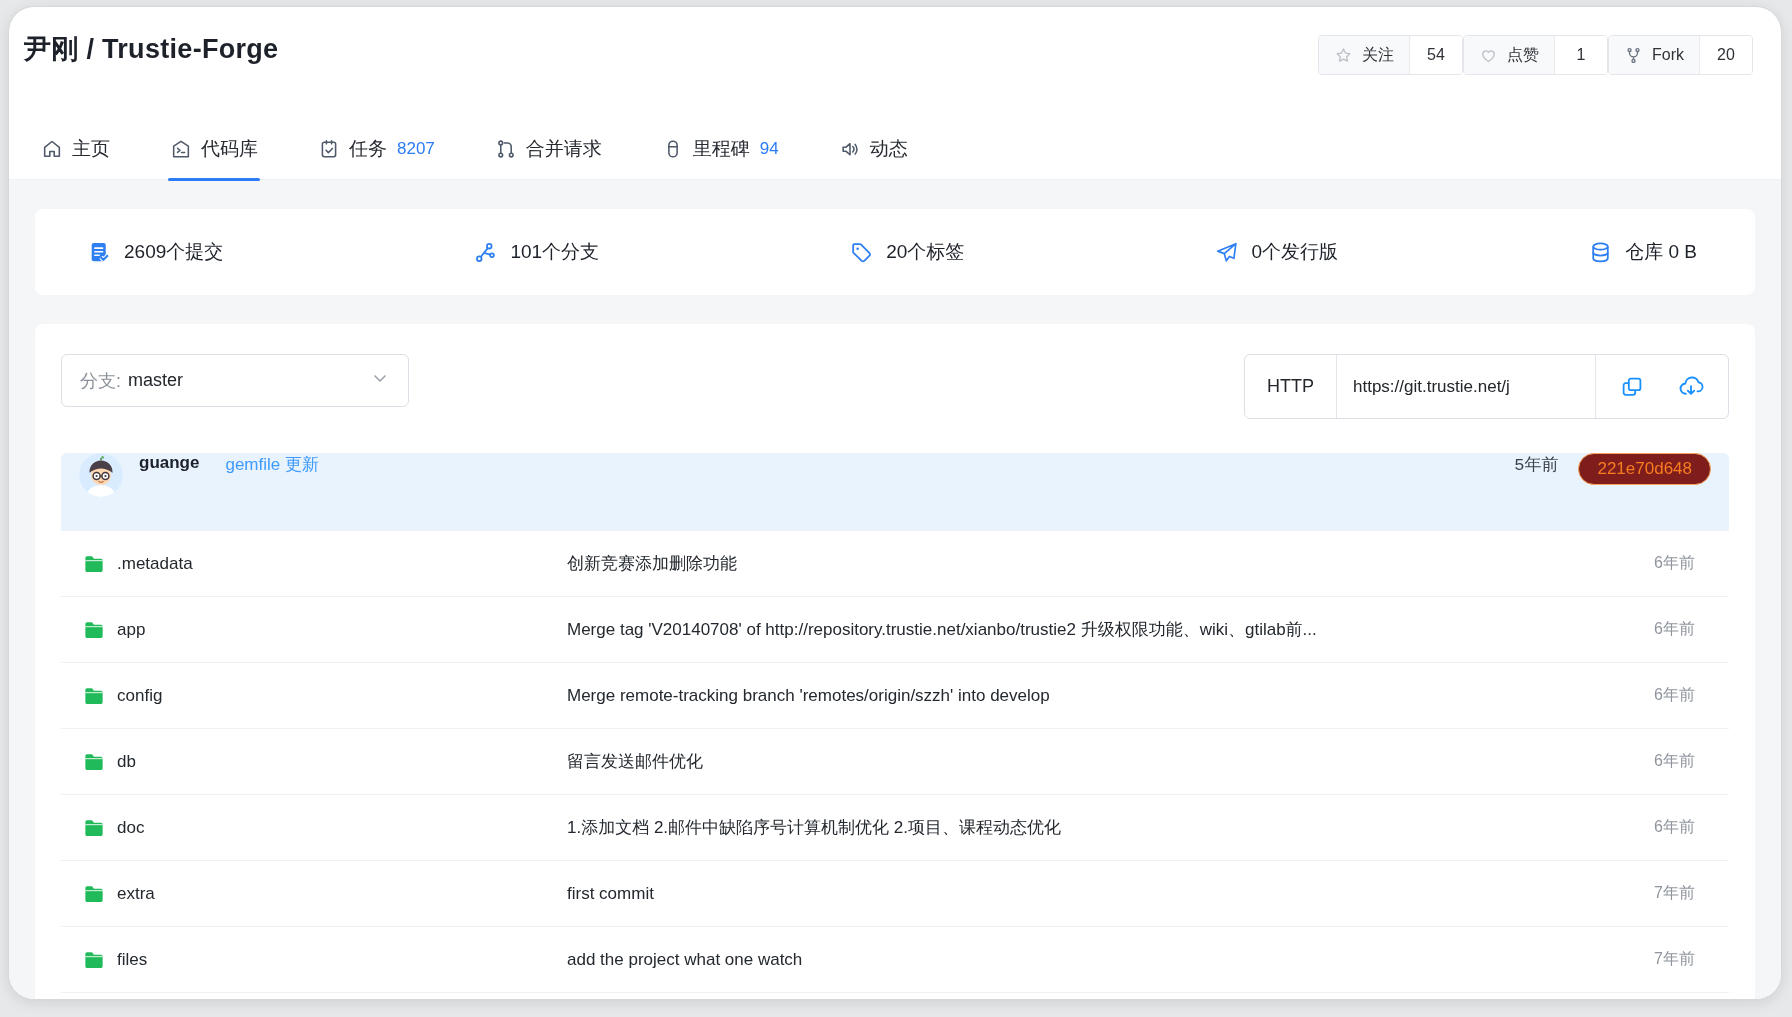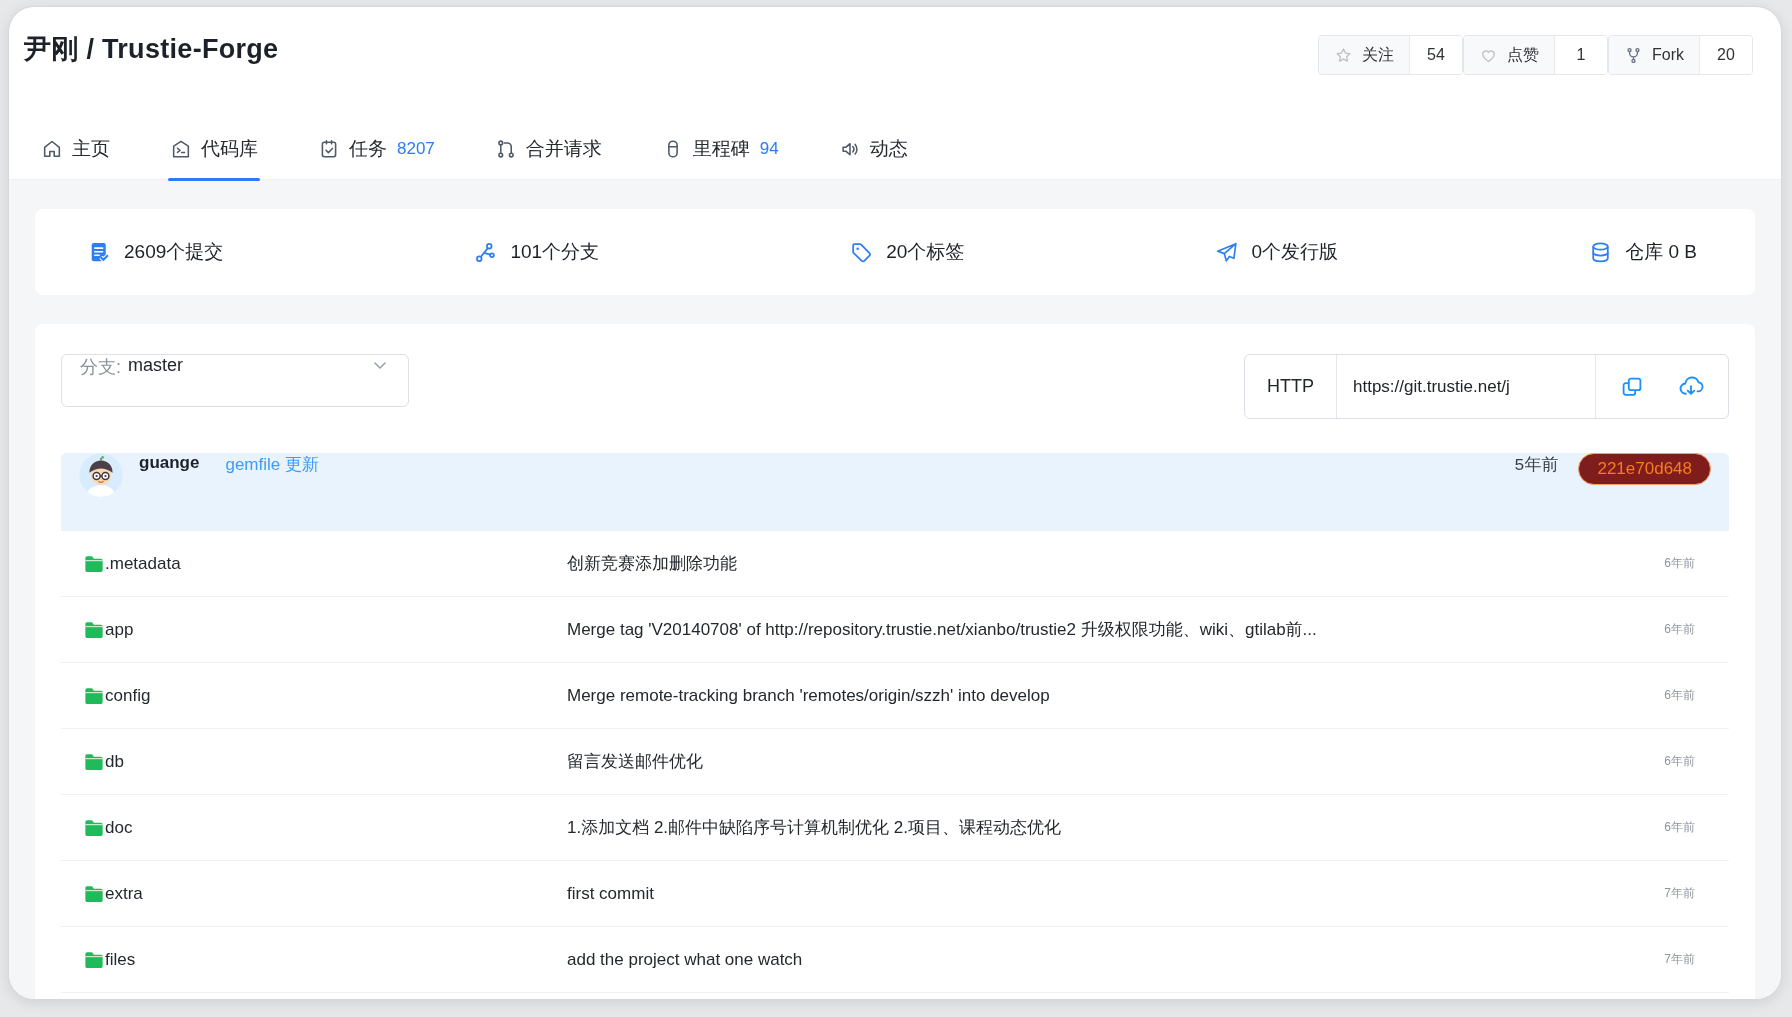--- a/index.html
+++ b/index.html
@@ -32,46 +32,46 @@
   
   .page{flex:1;background:#f5f6f7;overflow:hidden;}
   .stats-card{margin:29px 26px 0;height:86px;background:#fff;border-radius:8px;
     display:flex;align-items:center;justify-content:space-between;padding:0 58px 0 52px;box-sizing:border-box;gap:8px;}
   .stat-item{display:flex;align-items:center;gap:12px;font-size:19px;color:#1d2129;font-weight:500;cursor:pointer;}
   .stat-item svg{display:block;}
   .main-card{margin:29px 26px 0;background:#fff;border-radius:8px 8px 0 0;height:720px;}
   
   .toolbar{display:flex;justify-content:space-between;padding:30px 26px 0;}
   .branch-select{width:348px;height:53px;border:1px solid #dcdfe6;border-radius:6px;background:#fff;
-    display:flex;padding:0 18px;box-sizing:border-box;font-size:18px;cursor:pointer;}
+    display:flex;align-items:center;padding:0 18px;box-sizing:border-box;font-size:18px;cursor:pointer;}
   .branch-label{color:#8a9099;}
   .branch-value{color:#23262b;margin-left:7px;font-weight:500;}
   .branch-select .chev{margin-left:auto;}
   .clone-group{display:flex;align-items:stretch;height:65px;border:1px solid #dcdfe6;border-radius:6px;background:#fff;box-sizing:border-box;overflow:hidden;}
   .clone-protocol{display:flex;align-items:center;padding:0 22px;font-size:18px;color:#23262b;border-right:1px solid #e3e6eb;cursor:pointer;}
   .clone-url{width:242px;display:flex;align-items:center;padding-left:16px;font-size:17px;color:#23262b;white-space:nowrap;overflow:hidden;}
   .clone-actions{display:flex;align-items:center;gap:34px;padding:0 24px;border-left:1px solid #e3e6eb;}
   .clone-actions svg{display:block;cursor:pointer;}
   
   .commit-bar{margin:34px 26px 0;height:77px;background:#e8f3fe;border-radius:6px 6px 0 0;
     display:flex;align-items:flex-start;padding:0 18px;box-sizing:border-box;}
   .avatar{width:44px;height:44px;border-radius:50%;overflow:hidden;flex:0 0 auto;cursor:pointer;}
   .commit-author{font-weight:700;font-size:17px;color:#1d2129;margin:0 26px 0 16px;cursor:pointer;}
   .commit-msg-link{color:#3f9bfa;font-size:17px;cursor:pointer;}
   .commit-time{margin-left:auto;font-size:17px;color:#3c4147;font-family:Liberation Mono, monospace;}
   .commit-sha-pill{margin-left:20px;border:1px solid #f7a35c;color:#f77c1e;background:#7f1d1d;
     border-radius:17px;padding:5px 18px;font-size:17px;cursor:pointer;}
   
   .file-list{margin:0 26px;border-top:1px solid #eef0f2;}
   .file-row{height:65px;display:flex;align-items:center;border-bottom:1px solid #f0f1f3;padding:0 4px 0 22px;}
-  .fname-col{width:484px;flex:0 0 auto;display:flex;align-items:center;font-size:17px;color:#24292f;}
+  .fname-col{width:484px;flex:0 0 auto;display:flex;align-items:center;gap:12px;font-size:17px;color:#24292f;}
   .fname-col svg{display:block;flex:0 0 auto;}
   .fname{cursor:pointer;}
   .fmsg-col{flex:1;font-size:17px;color:#24292f;white-space:nowrap;overflow:hidden;text-overflow:ellipsis;padding-right:40px;cursor:pointer;}
-  .ftime-col{width:100px;flex:0 0 auto;text-align:right;font-size:12px;color:#8f959e;padding-right:30px;}
+  .ftime-col{width:100px;flex:0 0 auto;text-align:right;font-size:16px;color:#8f959e;padding-right:30px;}
   .file-row.partial{border-bottom:none;align-items:flex-start;padding-top:14px;}
 </style>
 </head>
 <body>
 
 <div class="window">
 
   <div class="app-header">
     <div class="repo-title">尹刚 / Trustie-Forge</div>
 

